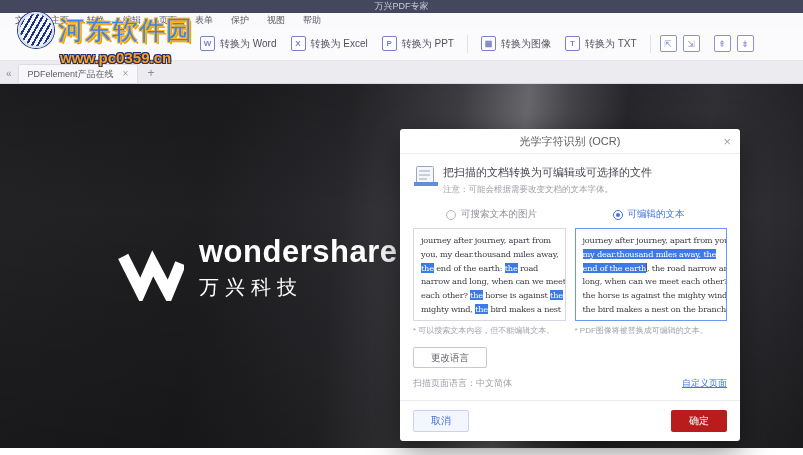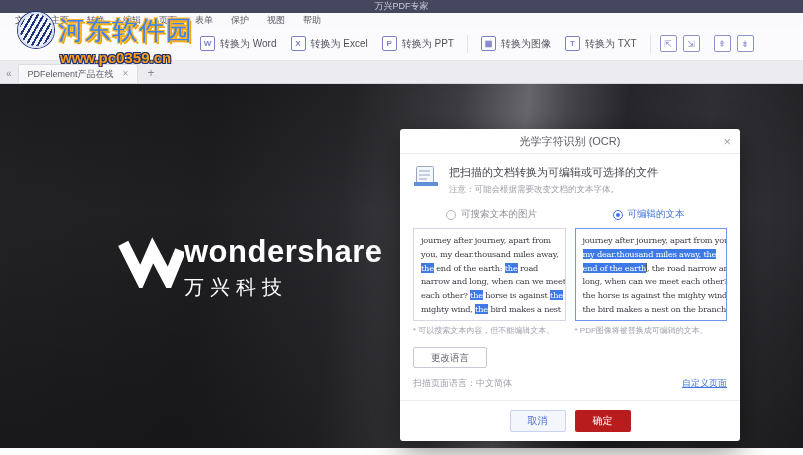--- a/index.html
+++ b/index.html
@@ -37,33 +37,33 @@
   .newtab { font-size:12px; color:#8b8b97; margin:0 0 4px 9px; line-height:1; }
 
   
   .main { position:absolute; left:0; top:84px; width:100%; height:364px;
     background:
       linear-gradient(180deg, rgba(0,0,0,0.22), rgba(0,0,0,0.04) 35%, rgba(0,0,0,0.30)),
       linear-gradient(96deg,#242427 0%,#202023 26%,#2b2b2f 42%,#4c4c51 55%,#808086 63%,#55555b 68%,#303035 75%,#3c3c41 85%,#26262a 100%); }
   .bottombar { position:absolute; left:0; bottom:0; width:100%; height:7px; background:#ffffff; }
 
   
-  .hero { position:absolute; left:118px; top:146px; display:flex; align-items:flex-start; }
+  .hero { position:absolute; left:118px; top:146px; display:flex; align-items:flex-end; gap:15px; }
   .hero-text { margin-top:6px; }
   .brand-en { font-size:31px; font-weight:bold; color:#fff; letter-spacing:0.5px; line-height:1; }
   .brand-cn { font-size:20px; color:#fff; letter-spacing:6px; margin-top:7px; }
 
   
   .dialog { position:absolute; left:400px; top:129px; width:340px; background:#fff; border-radius:3px;
     box-shadow:0 8px 32px rgba(0,0,0,0.5); }
   .dlg-header { position:relative; height:25px; line-height:25px; text-align:center; font-size:11px;
     color:#5c5c66; border-bottom:1px solid #ececf2; }
   .dlg-close { position:absolute; right:9px; top:0; font-size:13px; color:#a0a0ab; cursor:default; }
   .dlg-body { padding:11px 13px 0; }
-  .desc-row { display:flex; gap:10px; align-items:flex-start; }
+  .desc-row { display:flex; gap:4px; align-items:flex-start; }
   .headline { font-size:11px; color:#44444e; }
   .note { font-size:8.5px; color:#a0a0ab; margin-top:4px; }
   .options-row { display:flex; margin-top:12px; }
   .opt { flex:1; display:flex; justify-content:center; align-items:center; gap:5px; font-size:9.5px; color:#8f8f9a; }
   .radio { width:10px; height:10px; border-radius:50%; border:1px solid #b4b4bf; background:#fff; position:relative; }
   .opt.selected { color:#4273e4; }
   .opt.selected .radio { border-color:#4273e4; }
   .opt.selected .radio::after { content:""; position:absolute; left:2px; top:2px; width:4px; height:4px;
     border-radius:50%; background:#4273e4; }
   .panels { display:flex; gap:9px; margin-top:7px; }
@@ -75,21 +75,21 @@
   .hl { background:#3e79e8; color:#fff; }
   .caret { display:inline-block; width:1px; height:9px; background:#555; vertical-align:-1px; }
   .footnotes { display:flex; gap:9px; margin-top:4px; }
   .footnote { flex:1; font-size:8px; color:#a3a3ae; }
   .lang-btn { margin-top:11px; width:74px; height:21px; line-height:19px; text-align:center;
     border:1px solid #c8c8d4; border-radius:2px; font-size:9.5px; color:#5c5c66; background:#fff; }
   .lang-row { display:flex; justify-content:space-between; align-items:center; margin-top:9px; }
   .lang-label { font-size:9px; color:#a0a0ab; }
   .custom-link { font-size:9px; color:#4273e4; text-decoration:underline; }
   .dlg-footer { margin-top:10px; border-top:1px solid #ececf2; padding:9px 13px; display:flex;
-    justify-content:center; gap:9px; }
+    justify-content:space-between; gap:9px; }
   .btn { min-width:56px; height:22px; border-radius:2px; font-size:10px; display:flex;
     align-items:center; justify-content:center; }
   .btn.cancel { border:1px solid #c9d3ef; background:#f3f6fd; color:#4b74d8; }
   .btn.ok { background:#b91c1c; color:#fff; }
 
   
   .watermark { position:absolute; left:18px; top:12px; z-index:60; }
   .wm-row { display:flex; align-items:center; gap:4px; }
   .wm-logo { width:36px; height:36px; border-radius:50%;
     background:repeating-linear-gradient(120deg,#1e3180 0 2px,#f2f5fb 2px 5px);

